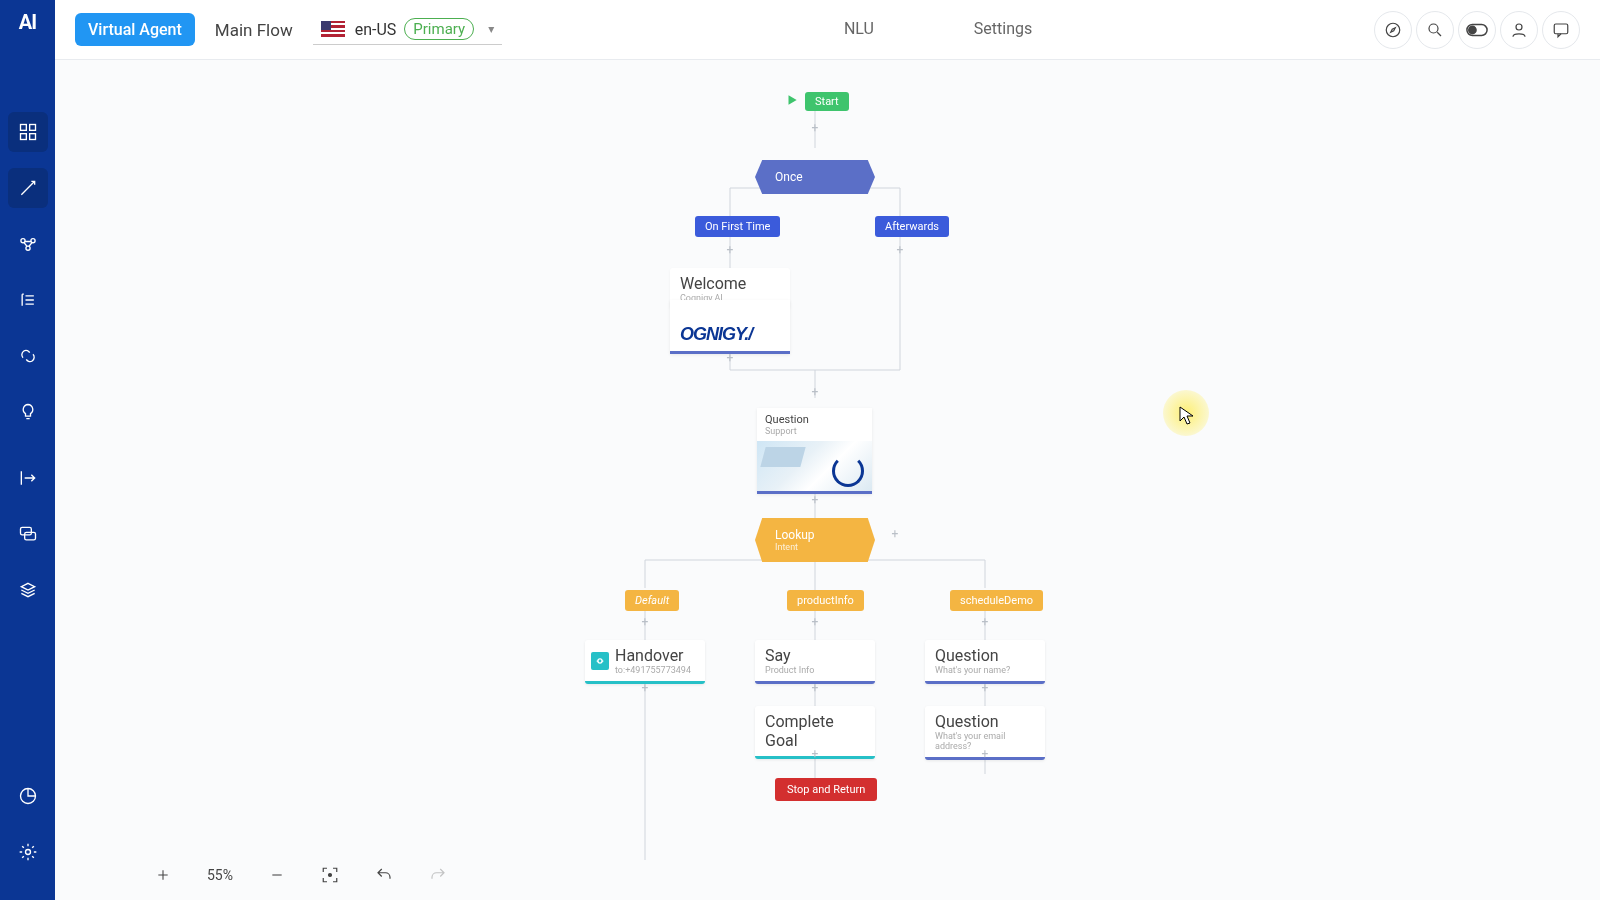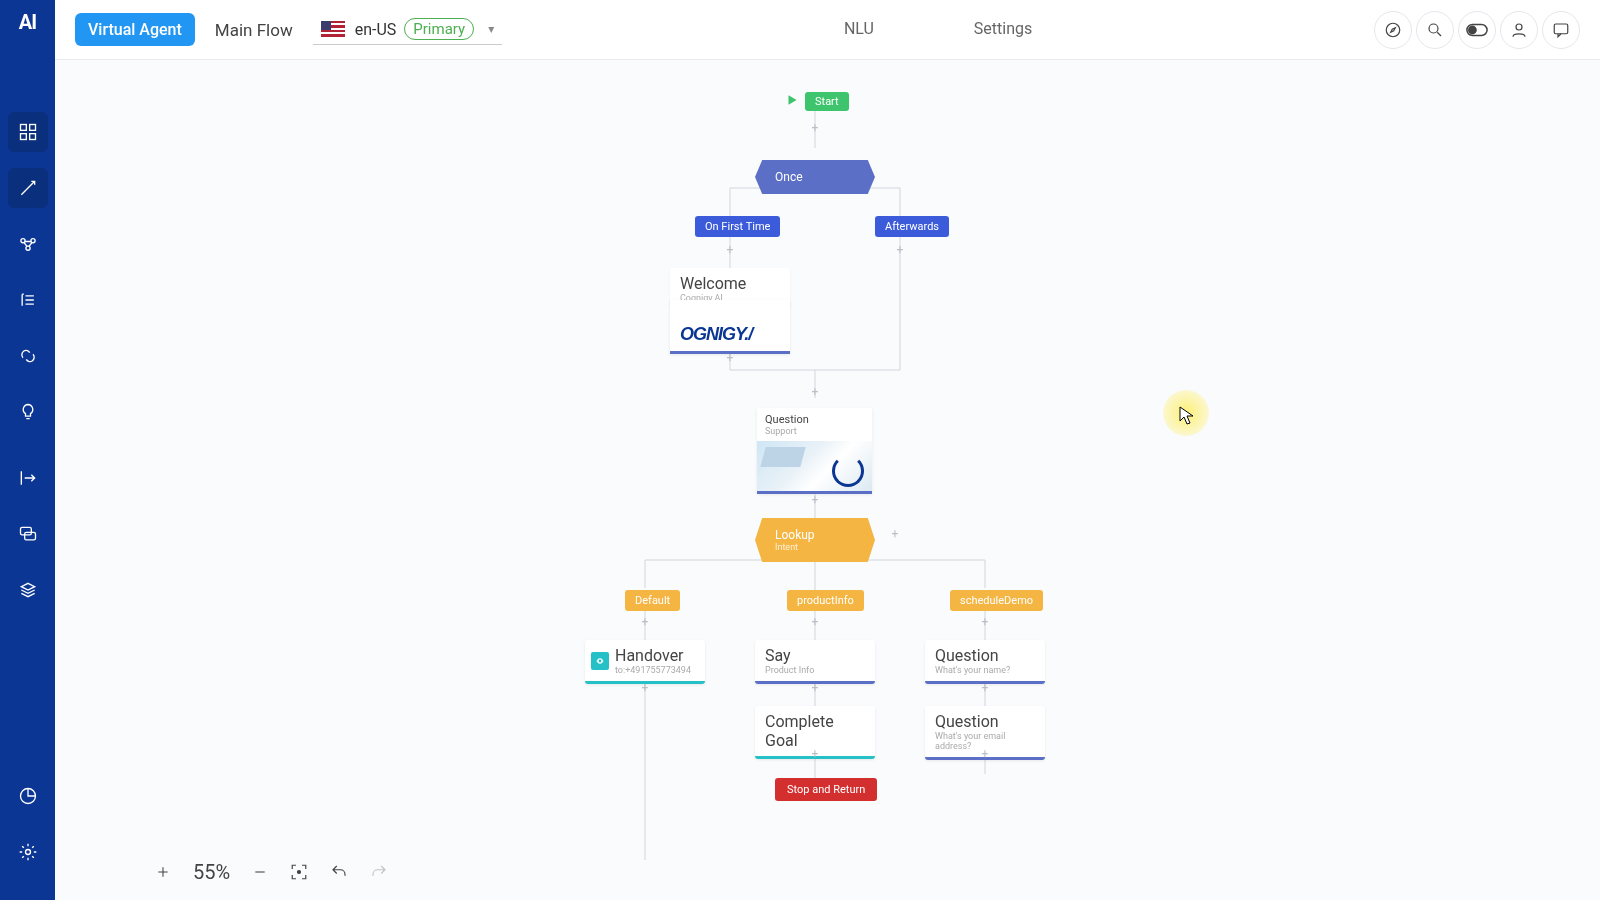--- a/index.html
+++ b/index.html
@@ -63,21 +63,21 @@
 
   .stop-btn { background:#d32f2f; color:#fff; border-radius:3px; padding:5px 12px; font-size:11px; }
 
   .img-card { background:#fff; width:115px; border-bottom:3px solid #5b6fc7; box-shadow: 0 1px 3px rgba(0,0,0,0.08); overflow:hidden; }
   .img-card .hdr { padding:5px 8px; font-size:11px; color:#444; }
   .img-card .hdr .sub { font-size:9px; color:#aaa; }
   .img-card .imgzone { height:50px; background: linear-gradient(135deg, #cfe6f5 0%, #e8f1f7 40%, #fff 60%, #dbe9f2 100%); position:relative; }
   .img-card .imgzone::after { content:""; position:absolute; right:8px; bottom:4px; width:26px; height:26px; border:3px solid #0b3694; border-radius:50%; border-top-color:transparent; }
   .img-card .imgzone::before { content:""; position:absolute; left:6px; top:6px; width:40px; height:20px; background:#bcd4e6; transform: skewX(-15deg); }
 
-  .zoom-bar { position:absolute; left:100px; bottom:16px; display:flex; align-items:center; gap:22px; color:#444; font-size:20px; }
+  .zoom-bar { position:absolute; left:100px; bottom:16px; display:flex; align-items:center; gap:36px; color:#444; font-size:14px; }
   .zoom-bar .zbtn { cursor:pointer; display:flex; align-items:center; justify-content:center; }
   .zoom-bar svg { stroke:#444; fill:none; stroke-width:1.6; }
 
   .cursor-highlight { position:absolute; width:46px; height:46px; background: radial-gradient(circle, rgba(255,235,59,0.7) 0%, rgba(255,235,59,0.3) 60%, rgba(255,235,59,0) 100%); border-radius:50%; }
   .cursor-arrow { position:absolute; }
 </style>
 </head>
 <body>
 
 <div class="app">
@@ -270,21 +270,21 @@
       <div class="plus" style="left:760px; top:440px;">+</div>
 
       <div class="node" style="left:700px; top:458px;">
         <div class="hex lookup">
           <span>Lookup</span>
           <span class="sub">Intent</span>
         </div>
       </div>
       <div class="plus" style="left:840px; top:474px;">+</div>
 
-      <div class="node" style="left:570px; top:530px;">
+      <div class="node" style="left:570px; top:530px;font-style:italic;">
           <div class="chip orange">Default</div>
         </div>
       <div class="node" style="left:732px; top:530px;">
           <div class="chip orange">productInfo</div>
         </div>
       <div class="node" style="left:895px; top:530px;">
           <div class="chip orange">scheduleDemo</div>
         </div>
       <div class="plus" style="left:590px; top:562px;">+</div>
       <div class="plus" style="left:760px; top:562px;">+</div>

